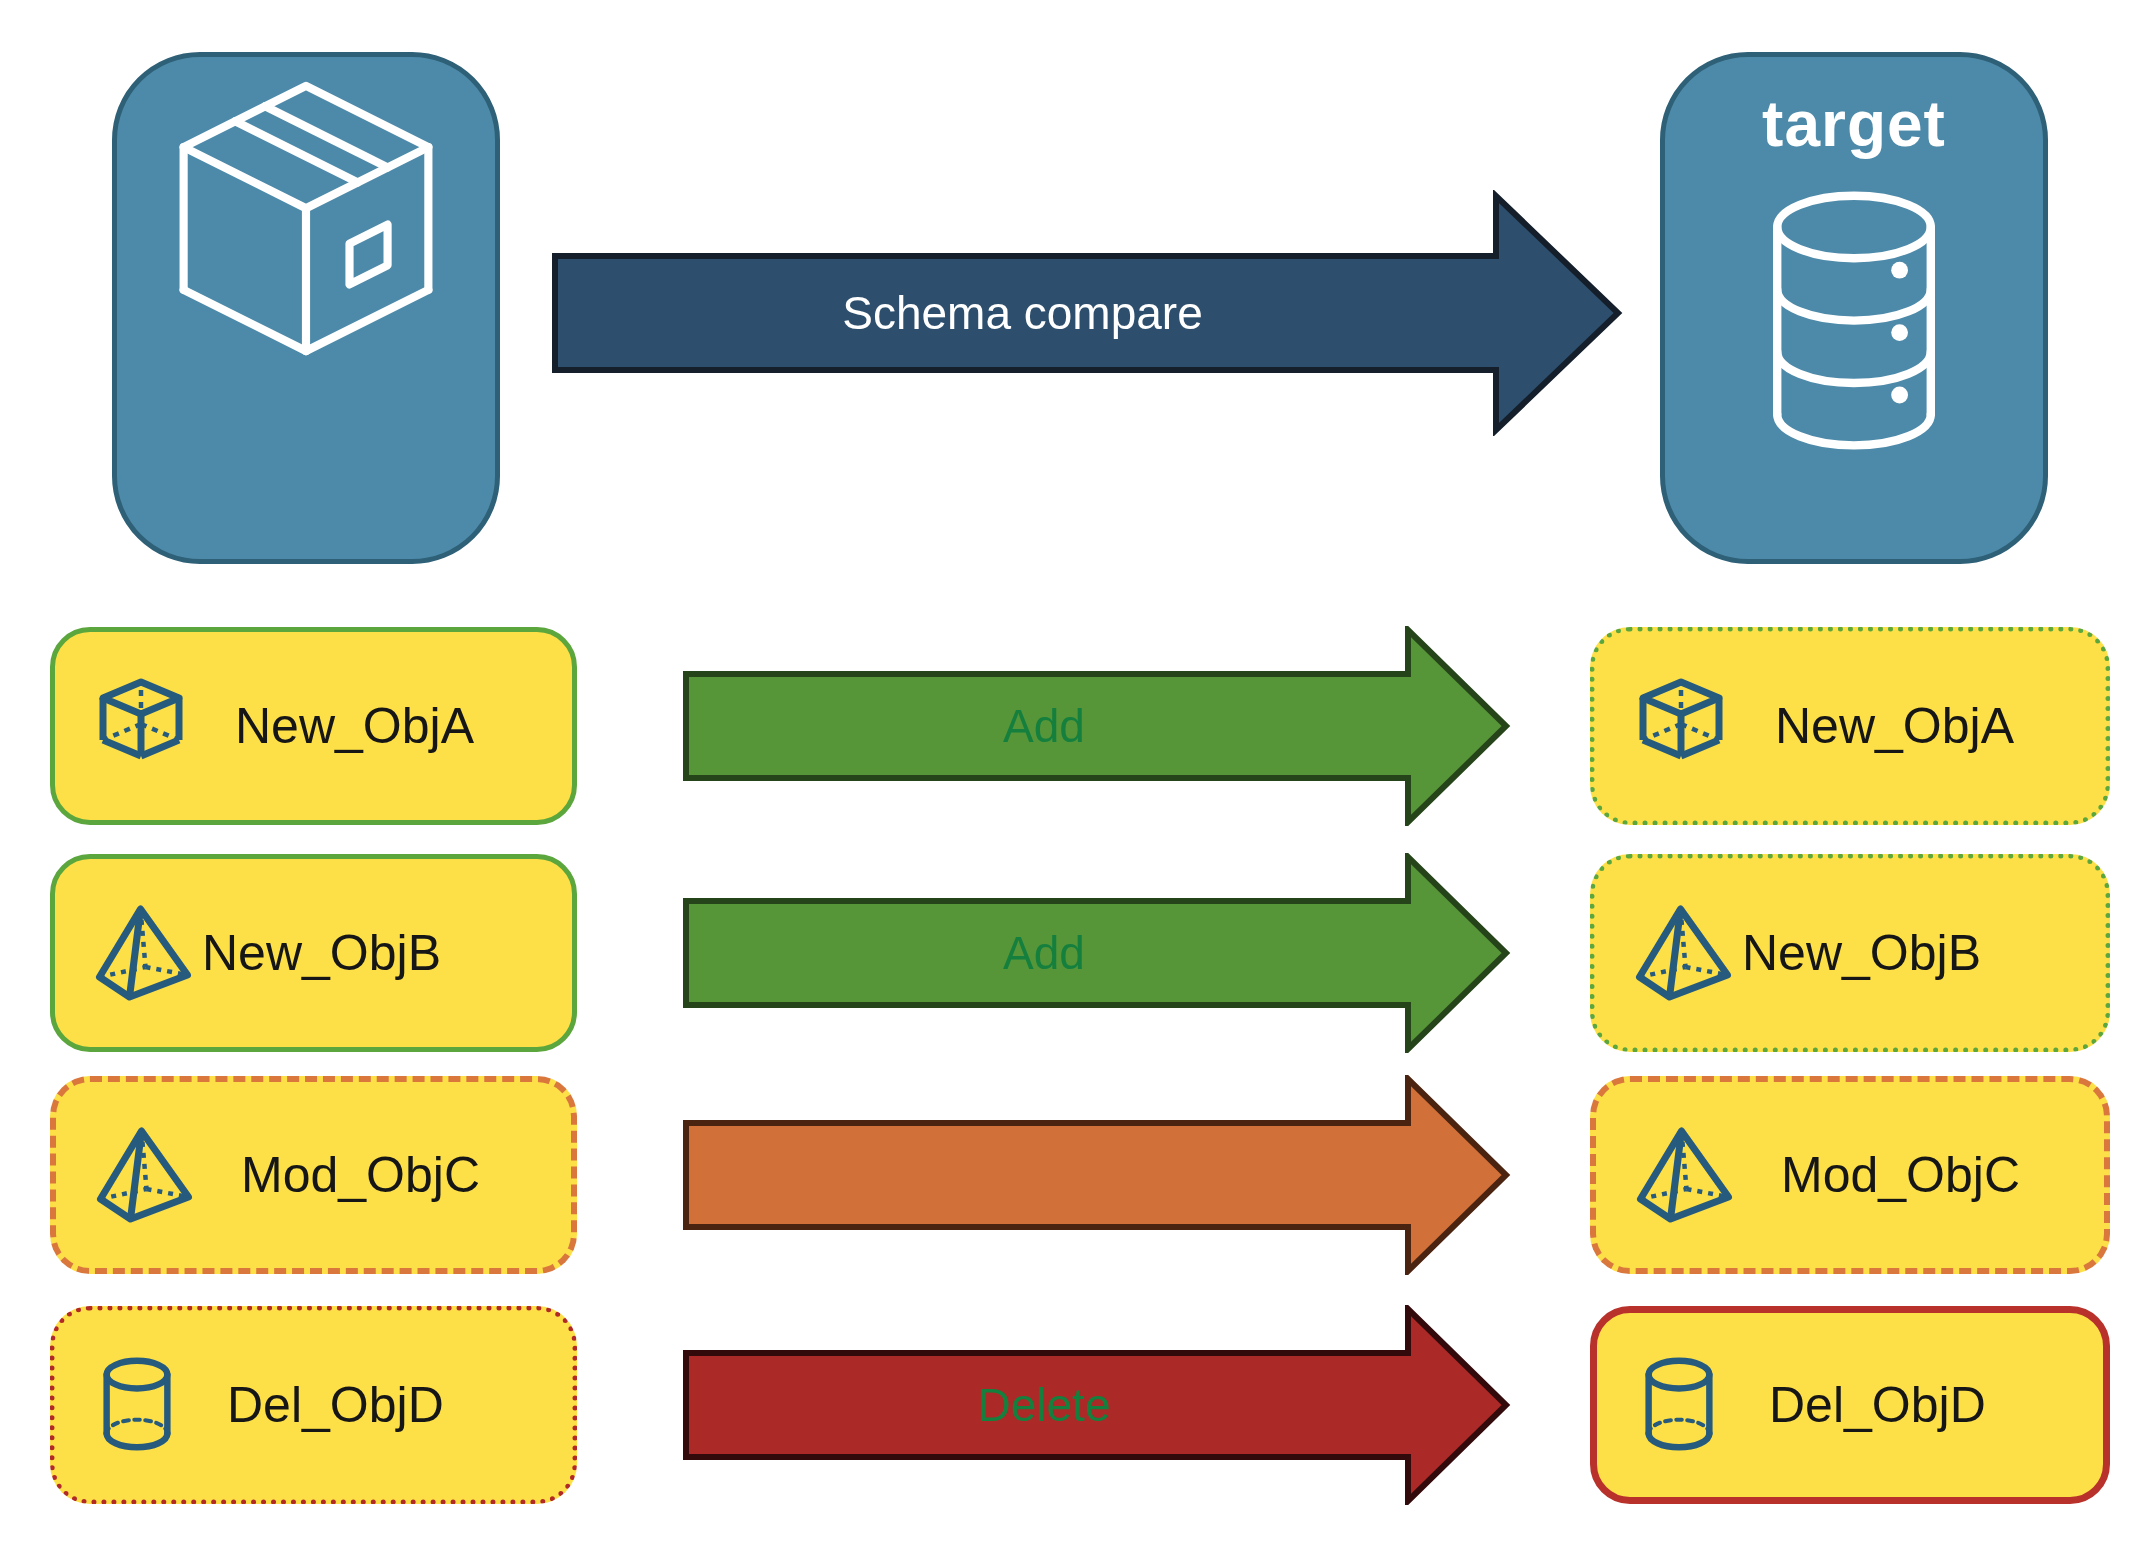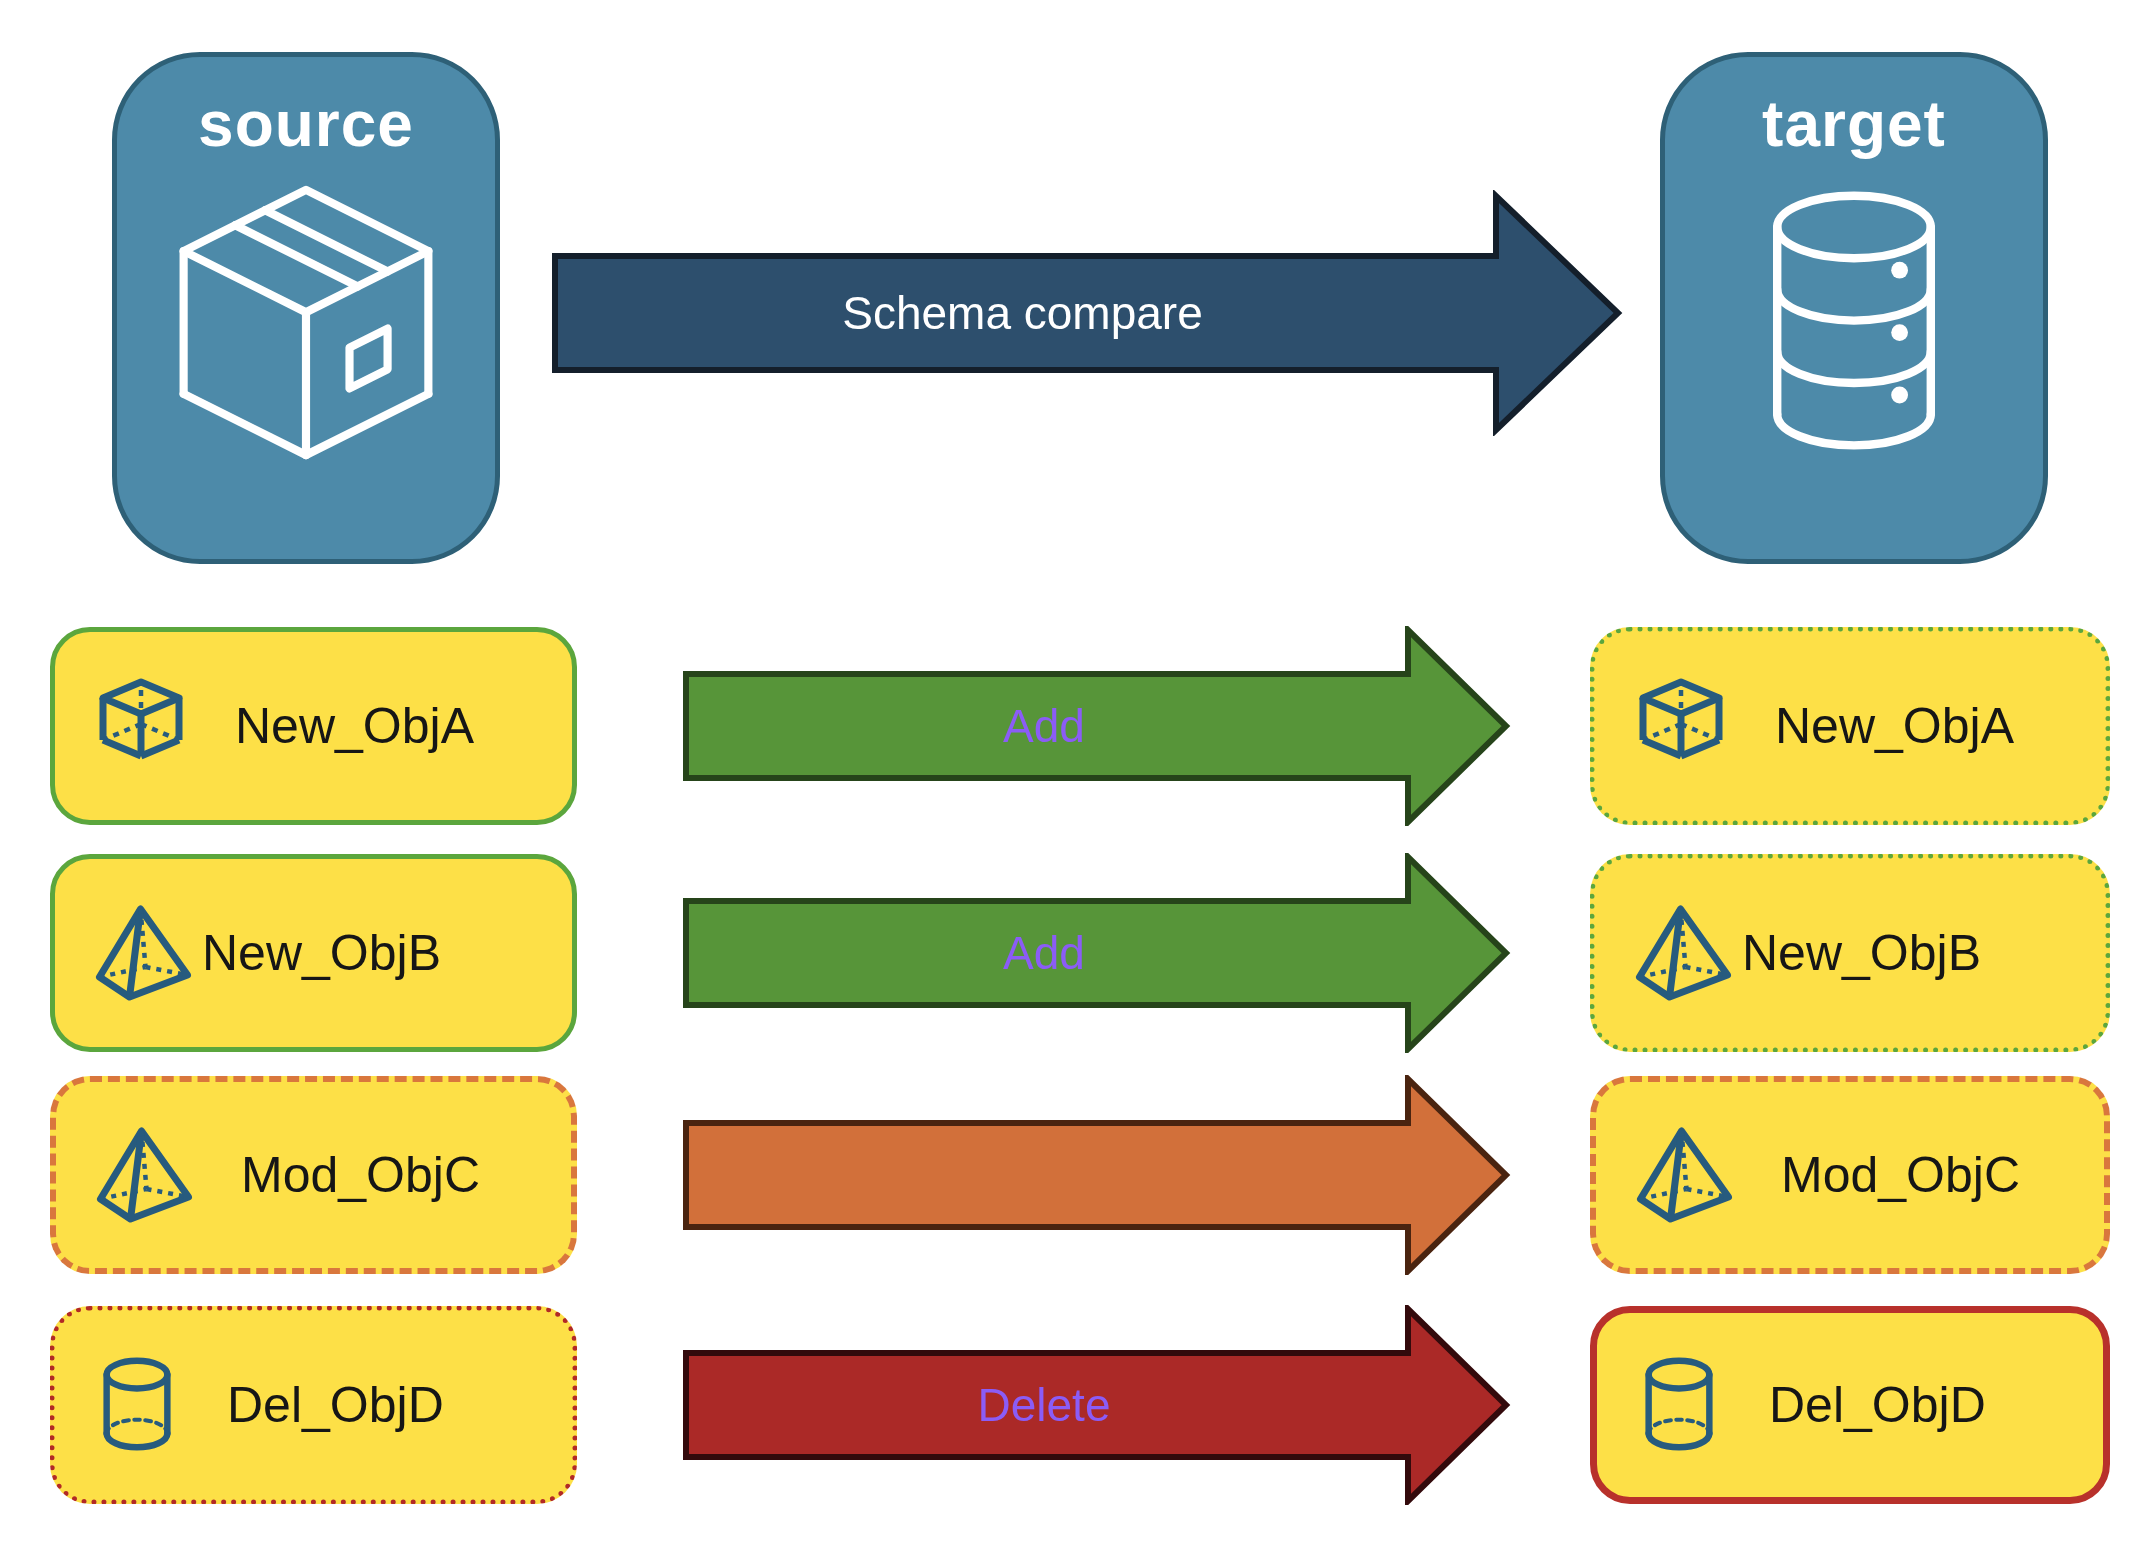--- a/index.html
+++ b/index.html
@@ -32,32 +32,31 @@
   .b-dashed-orange{border:6px dashed #D9773D;}
   .b-dotted-red  {border:5px dotted #B22A25;}
   .b-solid-red   {border:7px solid #B8312B;}
   .obj-label{color:#161616;font-size:50px;white-space:nowrap;}
 
   
   .row-arrow{position:absolute;left:683px;width:830px;height:200px;}
   .a0{top:626px;} .a1{top:853px;} .a2{top:1075px;} .a3{top:1305px;}
   .row-arrow-label{position:absolute;left:683px;width:722px;height:104px;
                    display:flex;align-items:center;justify-content:center;
-                   color:#8b5cf6;font-size:46px;}
+                   color:#15803d;font-size:46px;}
   .l0{top:674px;} .l1{top:901px;} .l2{top:1123px;} .l3{top:1353px;}
 
   svg{display:block;}
 </style>
 </head>
 <body>
 
 <div class="canvas">
 
   <div class="panel source">
-    <div class="panel-title">source</div>
     <svg class="panel-icon" width="272" height="310" viewBox="0 0 200 228" fill="none" stroke="#ffffff" stroke-width="6" stroke-linejoin="round" stroke-linecap="round">
       <polygon points="100,8 190,53 100,98 10,53"></polygon>
       <line x1="48" y1="34" x2="138" y2="79"></line>
       <line x1="70" y1="23" x2="160" y2="68"></line>
       <line x1="10" y1="53" x2="10" y2="158"></line>
       <line x1="190" y1="53" x2="190" y2="158"></line>
       <line x1="100" y1="98" x2="100" y2="203"></line>
       <line x1="10" y1="158" x2="100" y2="203"></line>
       <line x1="190" y1="158" x2="100" y2="203"></line>
       <polygon points="132,124 160,110 160,140 132,154"></polygon>

